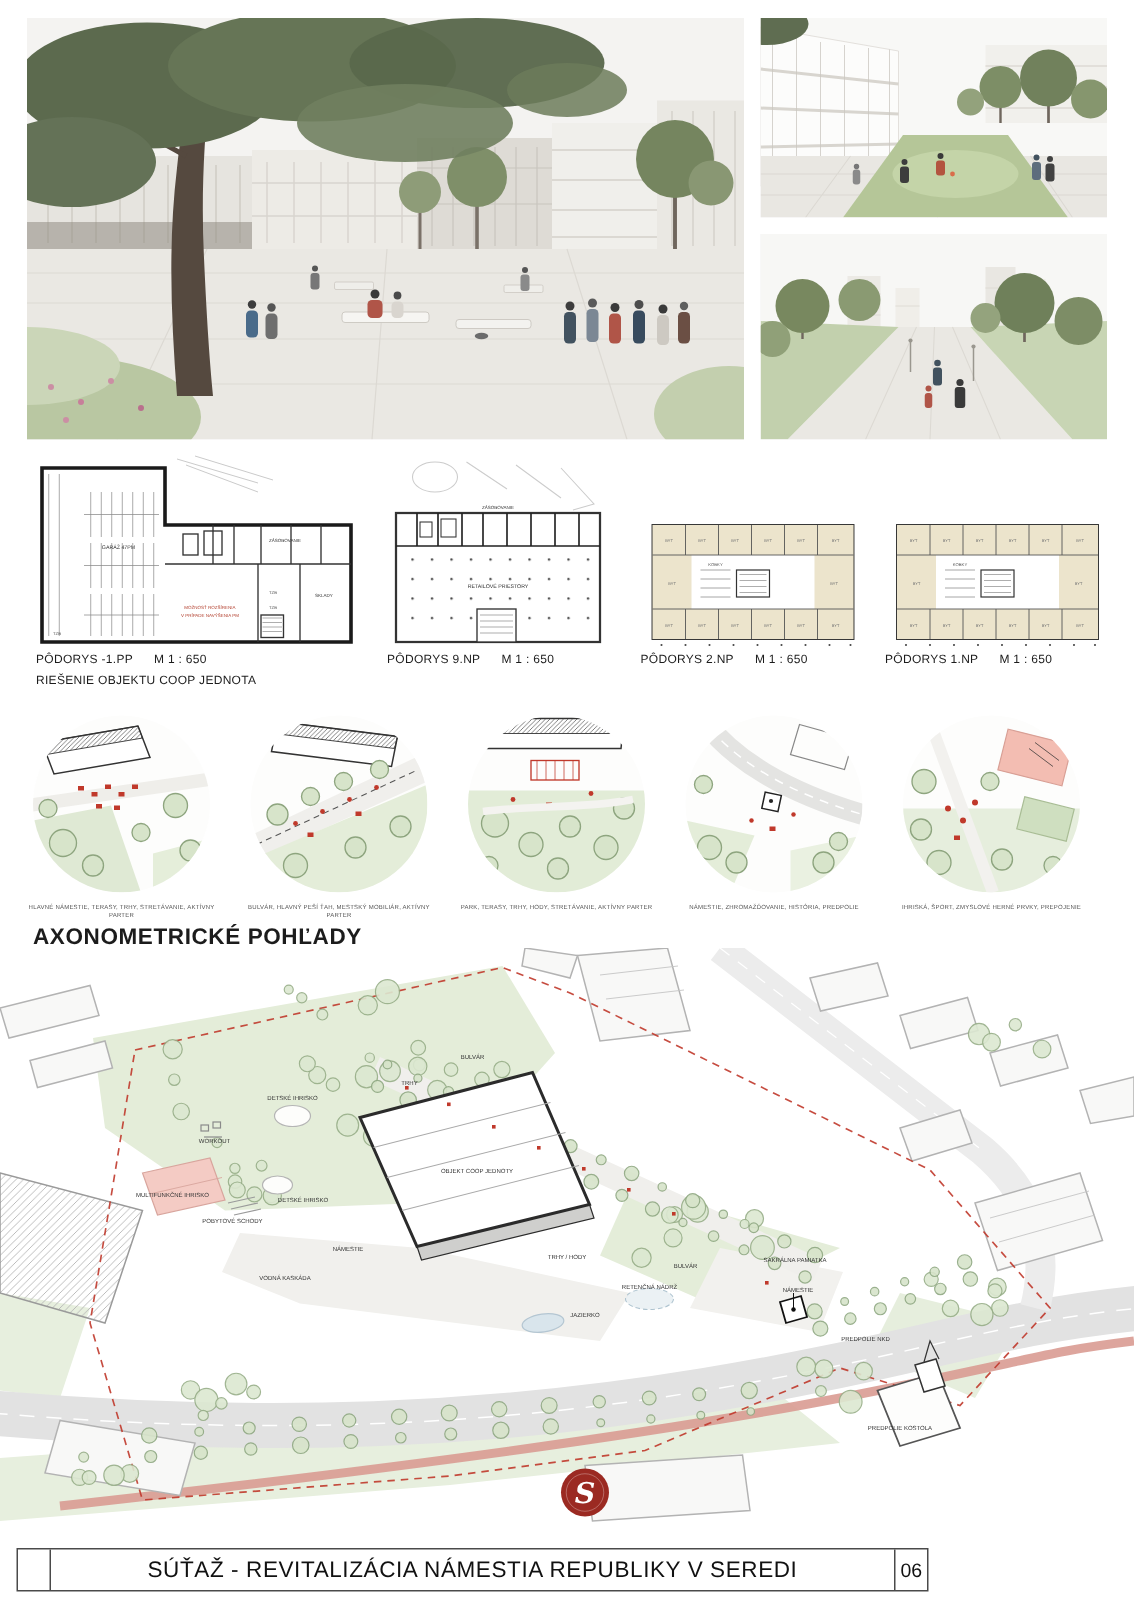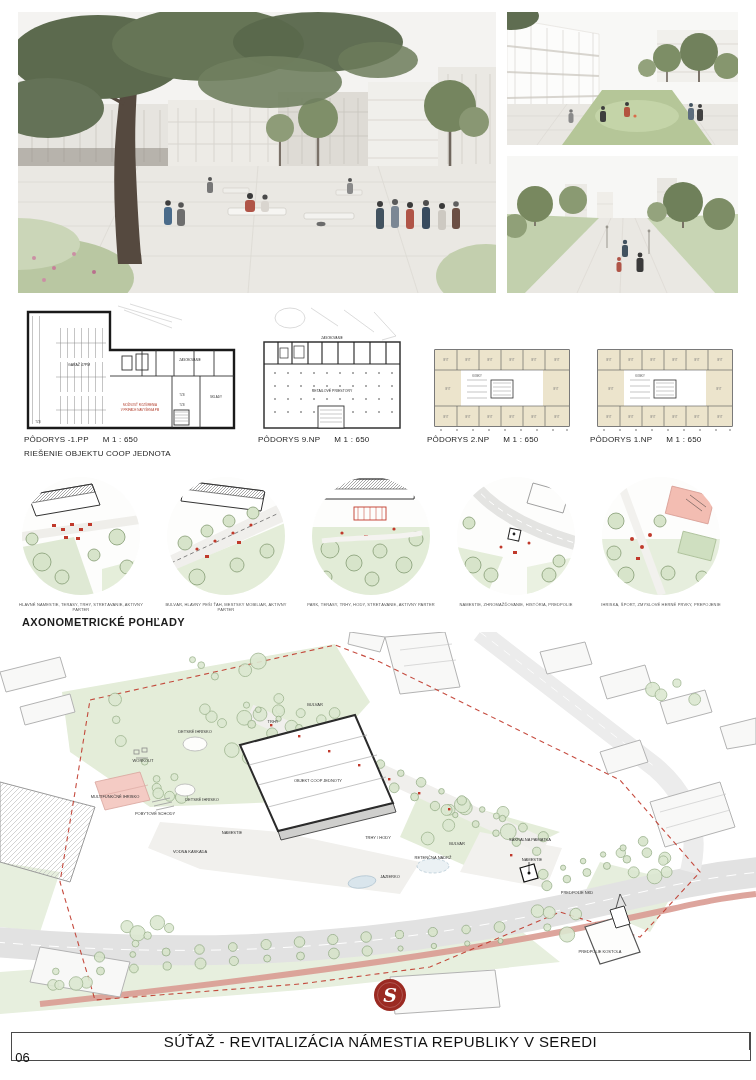--- a/index.html
+++ b/index.html
@@ -14,23 +14,23 @@
   .t30{font-size:3px;}
   .t28{font-size:2.8px;fill:#555;}
   .t26{font-size:2.6px;fill:#777;}
   .red{fill:#b3402f;}
   .plan-cap{position:absolute;font-size:8px;color:#1c1c1c;letter-spacing:.2px;white-space:nowrap;}
   .plan-cap .scale{margin-left:14px;}
   .plan-sub{position:absolute;font-size:8px;color:#1c1c1c;letter-spacing:.2px;white-space:nowrap;text-align:center;}
   .axo-wrap{position:absolute;width:136px;display:flex;flex-direction:column;align-items:center;}
   .axo-circle{width:118px;height:118px;border-radius:50%;overflow:hidden;background:#fdfdfc;}
   .axo-cap{margin-top:7px;font-size:4px;color:#555;text-align:center;letter-spacing:.15px;line-height:1.3;}
-  .axo-heading{position:absolute;font-size:11px;font-weight:bold;color:#1c1c1c;letter-spacing:.4px;}
-  .footer{position:absolute;left:11px;top:1032px;width:740px;height:29px;display:flex;
-          border:1px solid #4a4a4a;box-sizing:border-box;background:#fff;flex-direction:column;}
+  .axo-heading{position:absolute;font-size:15px;font-weight:bold;color:#1c1c1c;letter-spacing:.4px;}
+  .footer{position:absolute;left:11px;top:1032px;width:608px;height:29px;display:flex;
+          border:1px solid #4a4a4a;box-sizing:border-box;background:#fff;}
   .footer .cell{border-right:1px solid #4a4a4a;height:100%;box-sizing:border-box;
                 display:flex;align-items:center;justify-content:center;}
   .footer .cell:last-child{border-right:none;}
   .f-left{width:22px;}
   .f-title{flex:1;font-size:15px;color:#111;letter-spacing:.4px;}
   .f-num{width:21px;font-size:13px;color:#111;}
 </style>
 </head>
 <body>
 

